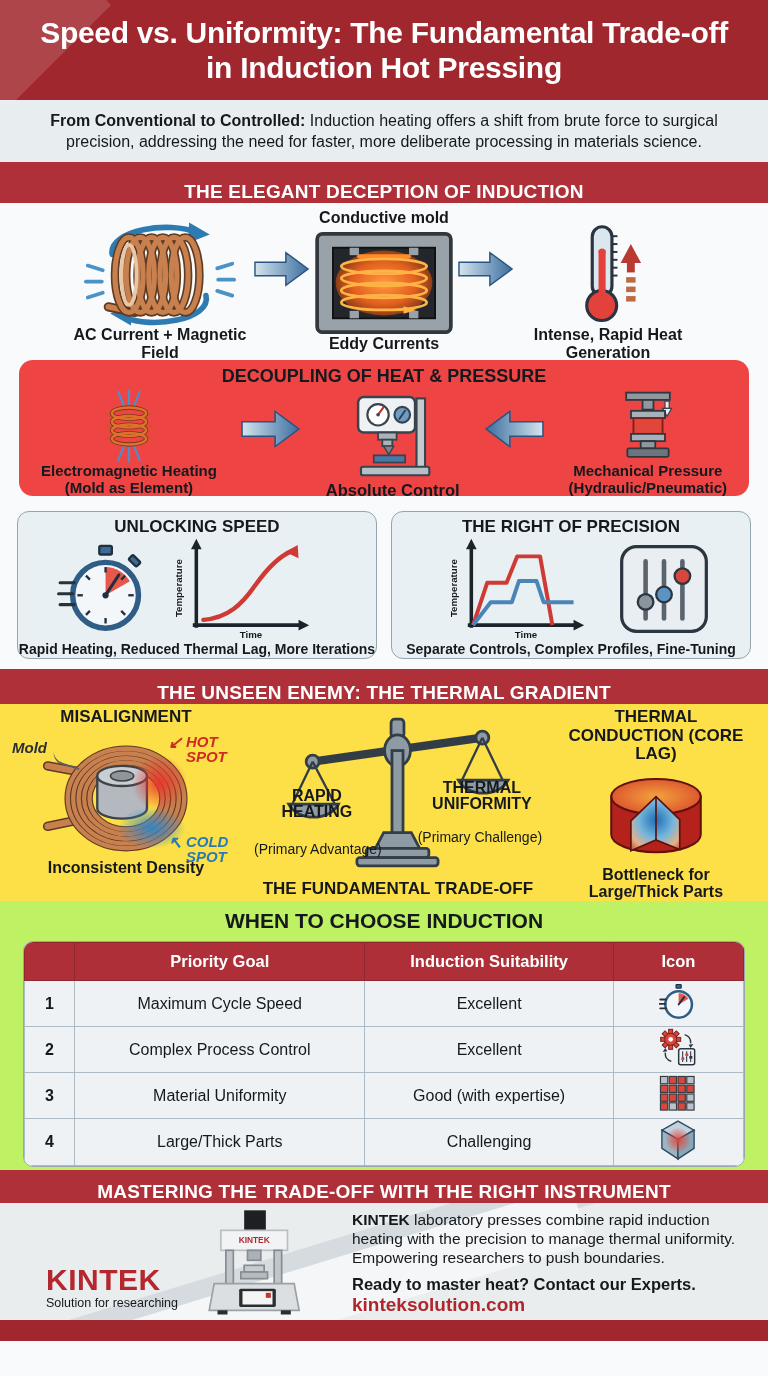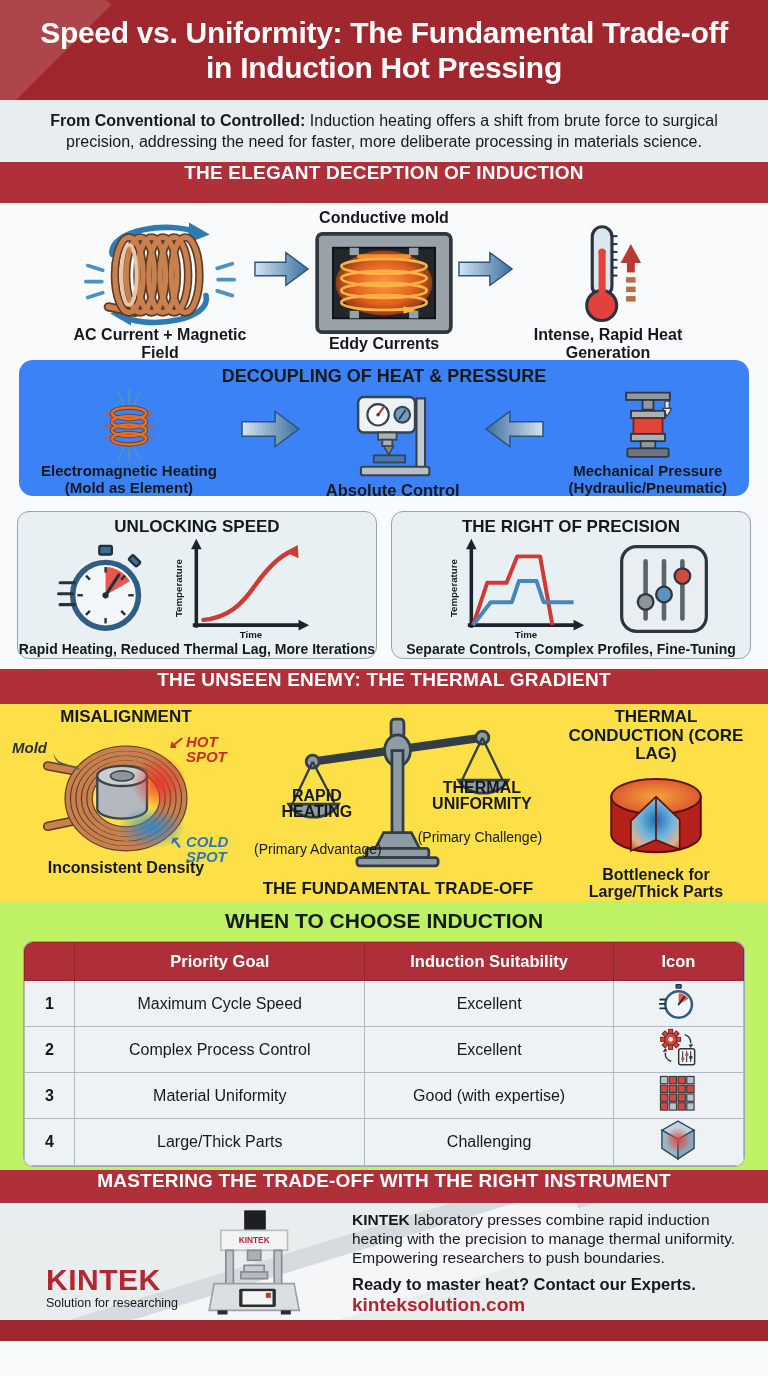--- a/index.html
+++ b/index.html
@@ -8,34 +8,34 @@
 
   
   .hdr { height:100px; background:#a1272e; color:#fff; display:flex; align-items:center; justify-content:center; text-align:center; position:relative; overflow:hidden; }
   .hdr::before { content:""; position:absolute; left:-70px; top:-70px; width:150px; height:150px; background:rgba(255,255,255,.14); transform:rotate(45deg); }
   .hdr h1 { font-size:30px; font-weight:800; line-height:1.18; max-width:700px; letter-spacing:-.3px; }
 
   .intro { height:62px; background:#e8edef; display:flex; align-items:center; justify-content:center; text-align:center; }
   .intro p { font-size:16px; line-height:1.32; max-width:716px; color:#15191d; }
   .intro b { font-weight:800; }
 
-  .banner { background:#b0303a; color:#fff; display:flex; align-items:flex-start; justify-content:center; font-weight:800; font-size:19px; letter-spacing:.2px; }
+  .banner { background:#b0303a; color:#fff; display:flex; align-items:flex-end; justify-content:center; font-weight:800; font-size:19px; letter-spacing:.2px; }
   .banner.b1 { height:41px; } .banner.b2 { height:35px; } .banner.b3 { height:35px; } .banner.b4 { height:33px; }
 
   
   .process { height:155px; display:flex; align-items:center; justify-content:center; gap:4px; background:#f8fafb; padding:0 10px; }
   .step { display:flex; flex-direction:column; align-items:center; }
   .step .toplbl { height:22px; font-size:16px; font-weight:800; color:#15191d; }
   .step .iconbox { height:104px; display:flex; align-items:center; justify-content:center; }
   .step .lbl { font-size:16px; font-weight:800; color:#15191d; text-align:center; line-height:1.1; max-width:180px; }
   .flow-arrow { align-self:center; transform:translateY(-12px); }
 
   
   .decwrap { height:145px; background:#f8fafb; display:flex; justify-content:center; }
-  .decbox { width:730px; height:136px; margin-top:2px; background:#3b82f6; border-radius:14px; padding:6px 14px 4px; }
+  .decbox { width:730px; height:136px; margin-top:2px; background:#ef4444; border-radius:14px; padding:6px 14px 4px; }
   .decbox h2 { text-align:center; font-size:18px; font-weight:800; color:#15191d; }
   .decrow { display:flex; align-items:center; justify-content:space-between; padding:0 8px; }
   .decitem { display:flex; flex-direction:column; align-items:center; }
   .decitem .lbl { font-size:15px; font-weight:800; color:#15191d; text-align:center; line-height:1.12; }
   .dec-arrow { transform:translateY(-14px); }
 
   
   .psych { height:166px; background:#f8fafb; display:flex; justify-content:center; gap:14px; padding-top:8px; }
   .card { width:360px; height:148px; background:#e9f0f3; border:1.5px solid #94a5b0; border-radius:12px; padding:5px 6px 4px; display:flex; flex-direction:column; align-items:center; }
   .card h3 { font-size:17px; font-weight:800; color:#15191d; }

